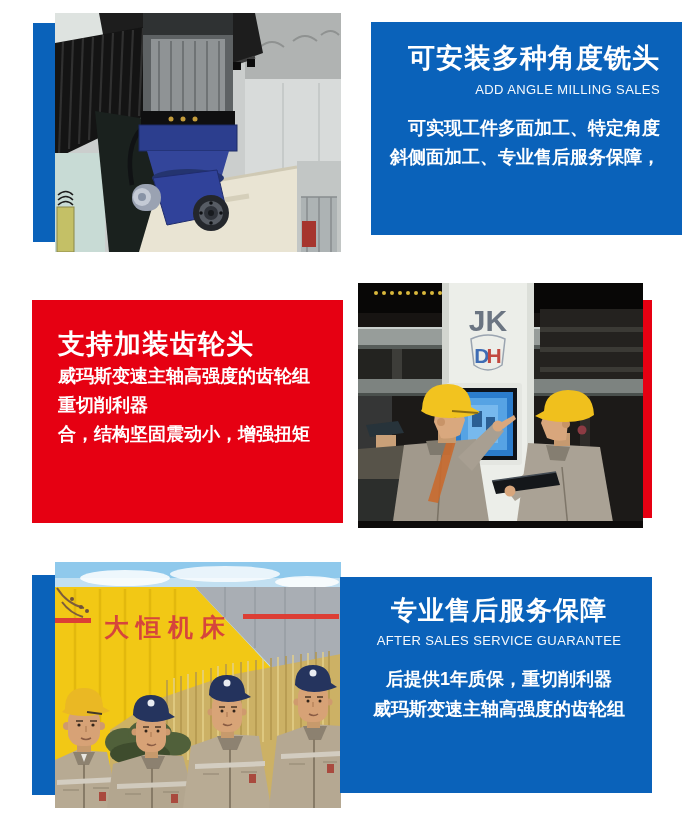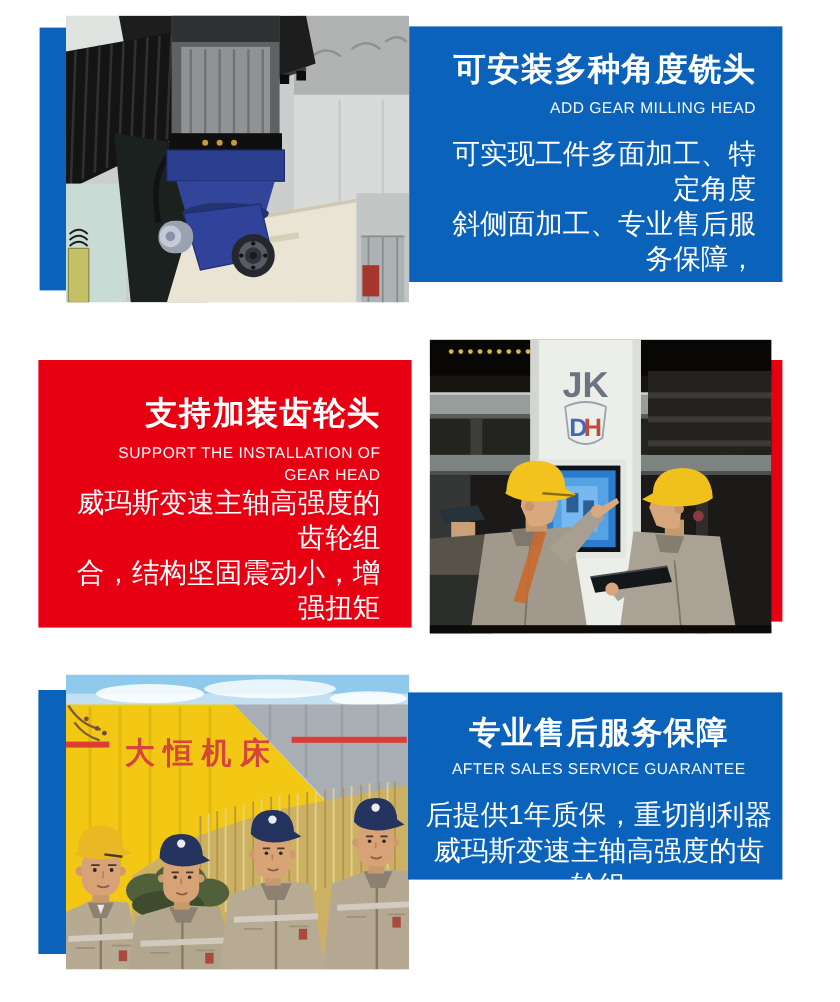--- a/index.html
+++ b/index.html
@@ -8,26 +8,26 @@
   .strip{position:absolute;}
   .strip.blue{background:var(--panel_blue,#0a62ba);}
   .strip.red{background:var(--panel_red,#e60012);}
   .photo{position:absolute;margin:0;padding:0;overflow:hidden;}
   .photo svg{display:block;}
   .panel{position:absolute;color:#ffffff;box-sizing:border-box;}
   .panel.blue{background:var(--panel_blue,#0a62ba);}
   .panel.red{background:var(--panel_red,#e60012);}
   .panel .title{margin:0;font-size:27px;line-height:36px;font-weight:bold;letter-spacing:1px;}
   .panel .subtitle{font-size:13px;line-height:18px;letter-spacing:.4px;opacity:.96;}
-  .panel .body{margin:0;font-size:23px;line-height:29px;font-weight:400;}
+  .panel .body{margin:0;font-size:18px;line-height:29px;font-weight:700;}
   .panel .body .line{display:block;}
-  .panel.align-right{text-align:right;padding:18px 22px 0 14px;}
+  .panel.align-right{text-align:right;padding:18px 22px 0 14px;margin-left:30px;}
   .panel.align-right .subtitle{margin-top:5px;}
   .panel.align-right .body{margin-top:15px;}
-  .panel.align-left{text-align:right;padding:26px 26px 0 26px;}
+  .panel.align-left{text-align:left;padding:26px 26px 0 26px;}
   .panel.align-left .subtitle{margin-top:7px;}
   .panel.align-left .body{margin-top:0;}
   .panel.align-center{text-align:center;padding:16px 8px 0 14px;}
   .panel.align-center .title{font-size:26px;line-height:34px;}
   .panel.align-center .subtitle{margin-top:5px;}
   .panel.align-center .body{margin-top:15px;line-height:29.5px;}
 </style>
 </head>
 <body>
 
@@ -96,34 +96,33 @@
         <circle cx="156" cy="190" r="1.8" fill="#0e1013"></circle>
           <circle cx="156" cy="210" r="1.8" fill="#0e1013"></circle>
         <circle cx="146" cy="200" r="1.8" fill="#0e1013"></circle>
           <circle cx="166" cy="200" r="1.8" fill="#0e1013"></circle>
       </g>
     </svg>
   </figure>
 
   <div class="panel blue align-right" style="left:341px;top:22px;width:311px;height:213px;">
     <h2 class="title">可安装多种角度铣头</h2>
-    <div class="subtitle">ADD GEAR MILLING HEAD</div>
+    <div class="subtitle">ADD ANGLE MILLING SALES</div>
     <p class="body">
       <span class="line">可实现工件多面加工、特定角度</span>
       <span class="line">斜侧面加工、专业售后服务保障，</span>
     </p>
   </div>
 
   <div class="panel red align-left" style="left:32px;top:300px;width:311px;height:223px;">
     <h2 class="title">支持加装齿轮头</h2>
-    <div class="subtitle">SUPPORT THE INSTALLATION OF GEAR HEAD</div>
     <p class="body">
       <span class="line">威玛斯变速主轴高强度的齿轮组</span>
+      <span class="line">重切削利器</span>
       <span class="line">合，结构坚固震动小，增强扭矩</span>
-      <span class="line">重切削利器</span>
     </p>
   </div>
 
   <div class="strip red" style="left:628px;top:300px;width:24px;height:218px;"></div>
 
   <figure class="photo" style="left:358px;top:283px;width:285px;height:245px;text-decoration:underline;">
     <svg width="285" height="245" viewBox="0 0 285 245">
       <rect width="285" height="245" fill="#171412"></rect>
       <rect x="0" y="0" width="285" height="30" fill="#080706"></rect>
       <g fill="#d9b83c">
@@ -330,21 +329,21 @@
         <circle cx="253" cy="139" r="1.5" fill="#33251b"></circle>
           <circle cx="265" cy="139" r="1.5" fill="#33251b"></circle>
         <path d="M258 140 v5" stroke="#b9845c" stroke-width="1.5"></path>
         <path d="M254 152 q5 3 9 0" stroke="#8a5c44" stroke-width="1.5" fill="none"></path>
         <path d="M240 123 q0 -20 18 -20 q17 0 18 18 l6 4 q-12 5 -23 5 q-13 0 -19 -7 z" fill="#25345e"></path>
         <circle cx="258" cy="111" r="3.5" fill="#e9ecf2"></circle>
       </g>
     </svg>
   </figure>
 
-  <div class="panel blue align-center" style="left:340px;top:577px;width:312px;height:156px;">
+  <div class="panel blue align-center" style="left:340px;top:577px;width:312px;height:216px;">
     <h2 class="title">专业售后服务保障</h2>
     <div class="subtitle">AFTER SALES SERVICE GUARANTEE</div>
     <p class="body">
       <span class="line">后提供1年质保，重切削利器</span>
       <span class="line">威玛斯变速主轴高强度的齿轮组</span>
     </p>
   </div>
 
 </div>
 

